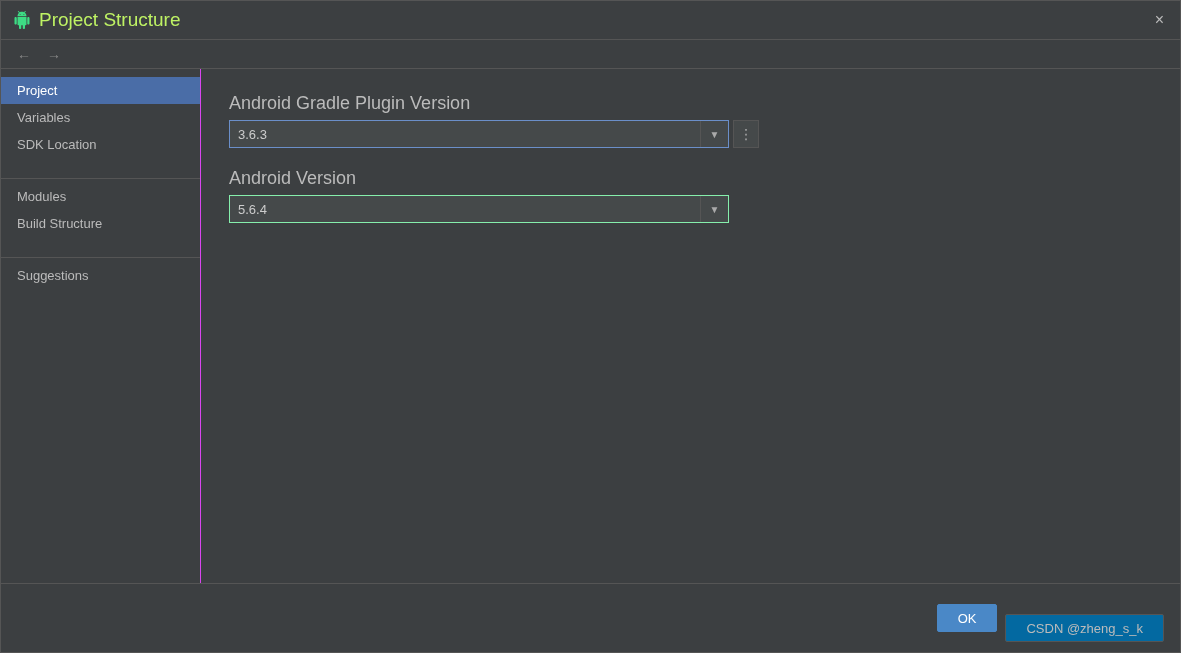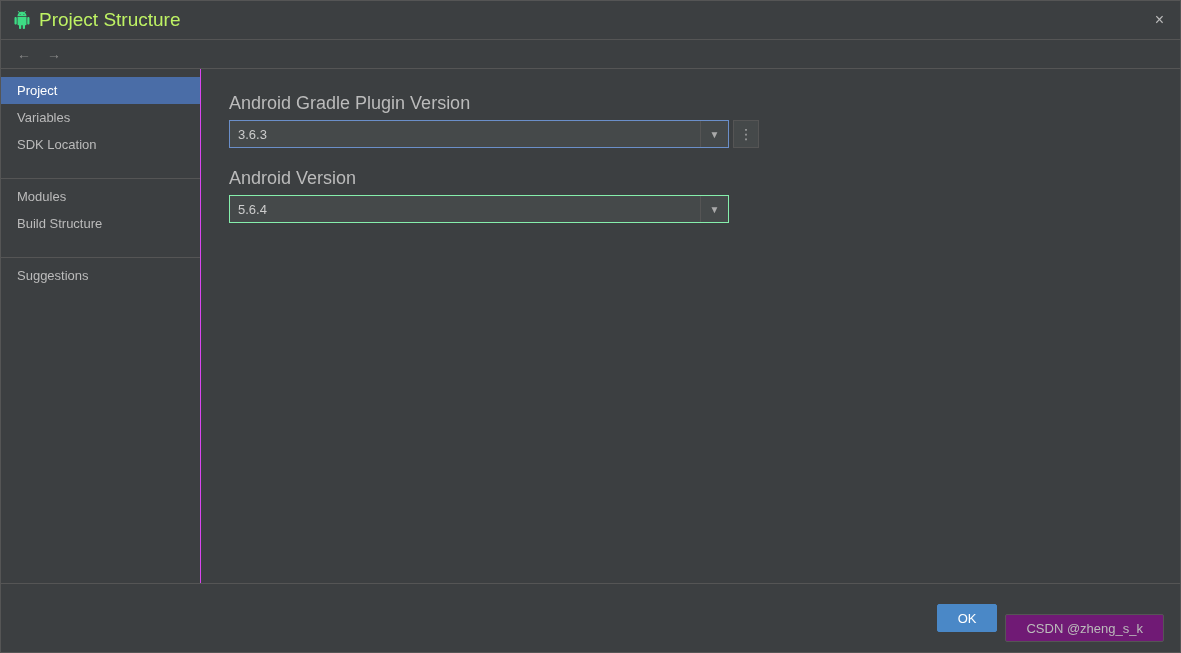--- a/index.html
+++ b/index.html
@@ -206,21 +206,21 @@
       border-radius: 2px;
     }
 
     .btn-ok {
       background: #4a88c7;
       color: #ffffff;
       border: 1px solid #4a88c7;
     }
 
     .btn-cancel {
-      background: #701a75;
+      background: #0369a1;
       color: #bbbbbb;
       margin-top: 20px;
     }
   </style>
 </head>
 <body>
 
 <div class="dialog">
 
   <div class="title-bar">

